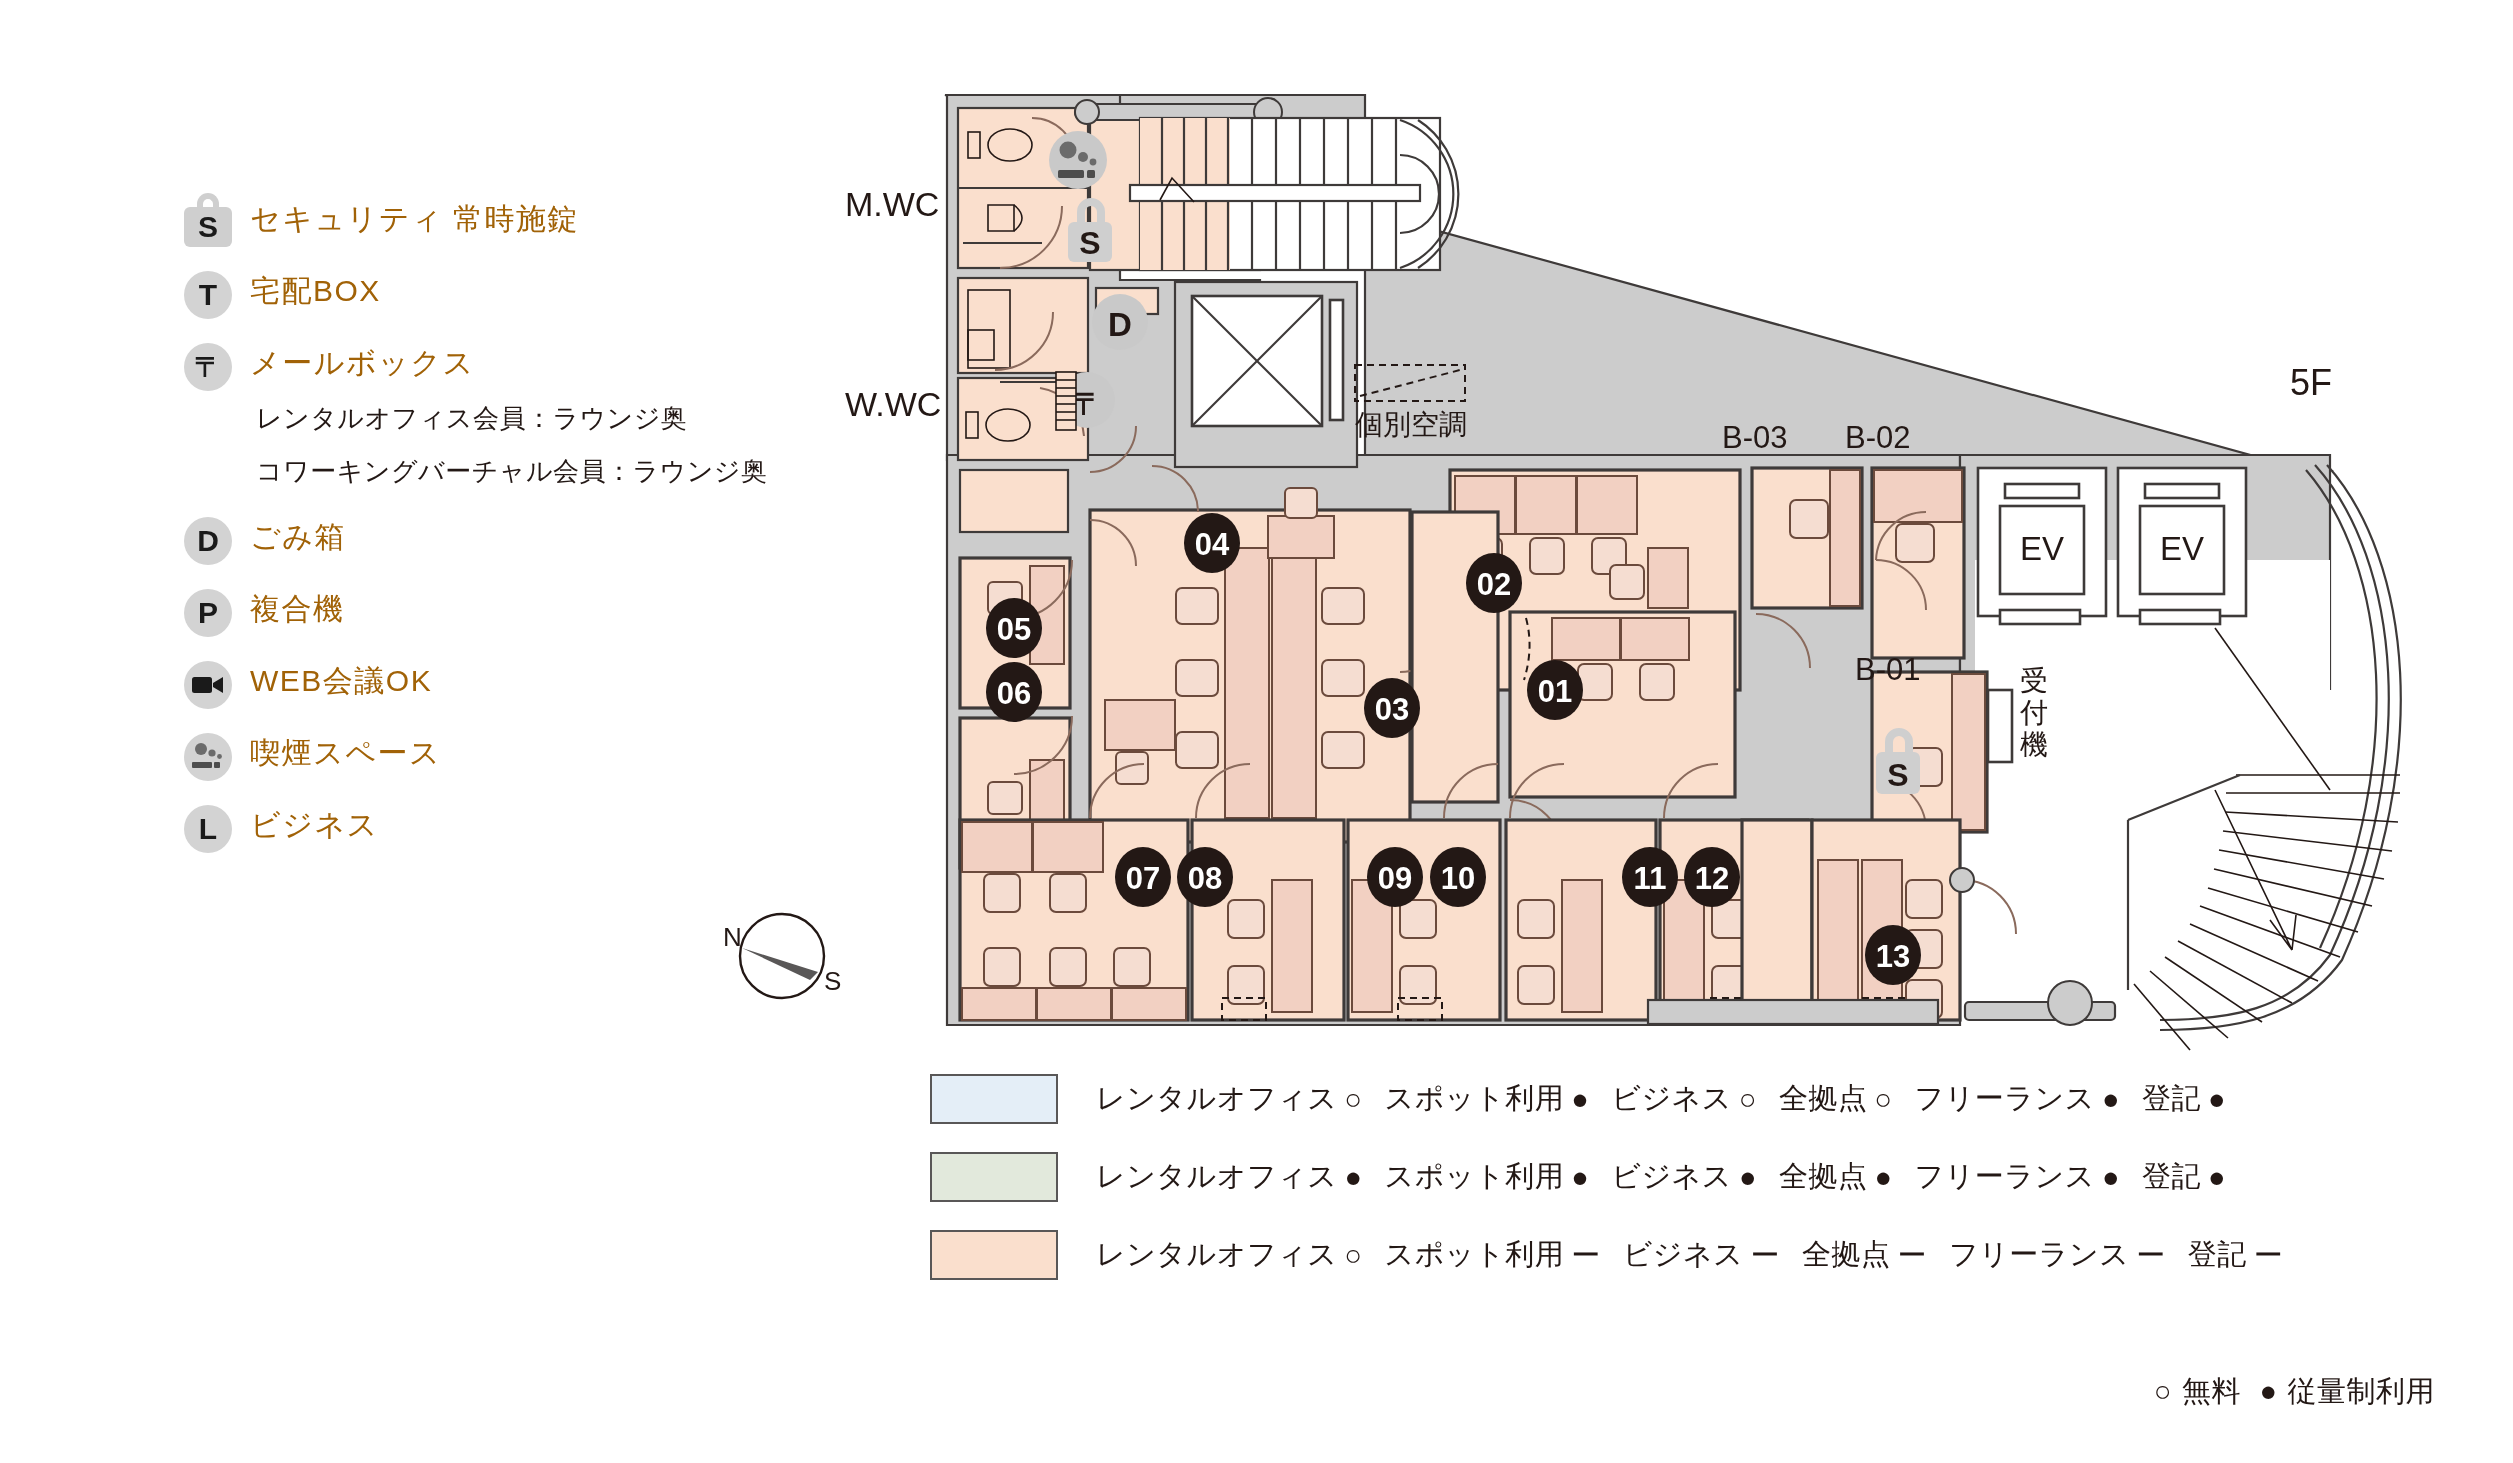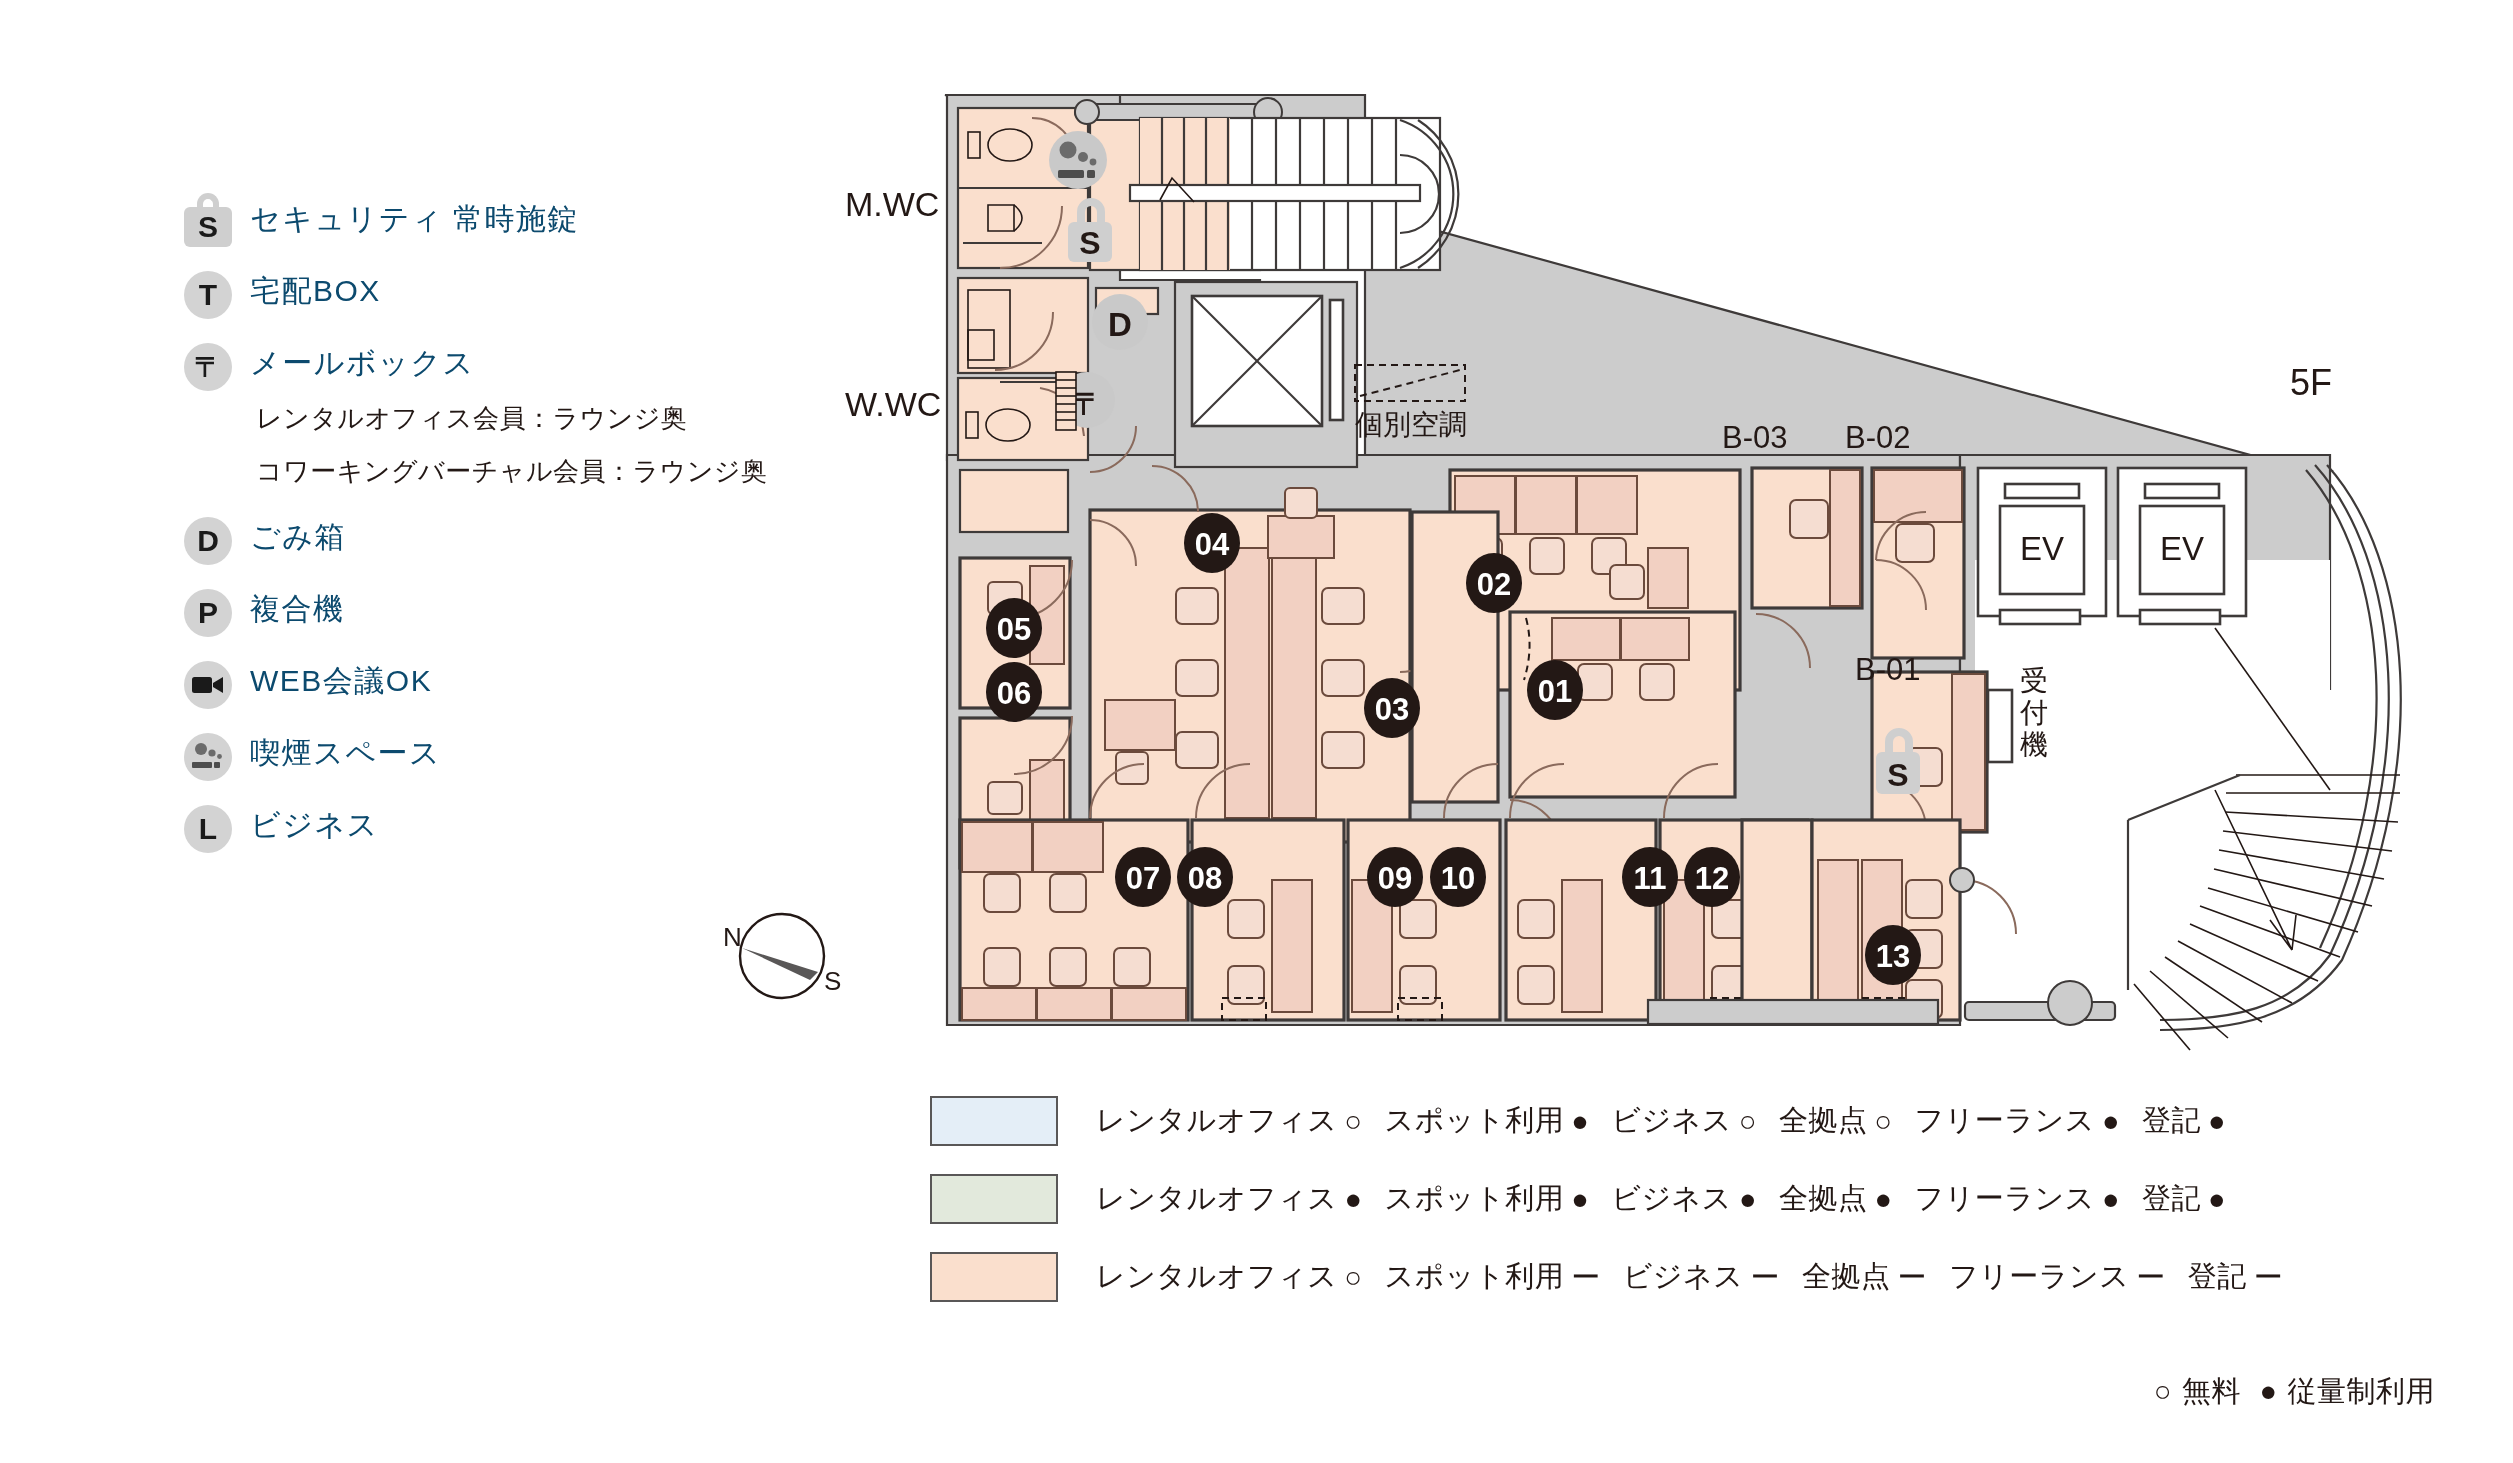--- a/index.html
+++ b/index.html
@@ -39,21 +39,21 @@
     justify-content: center;
   }
   .fac-text-wrap {
     padding-left: 12px;
     padding-top: 4px;
   }
   .fac-label {
     font-size: 30px;
     letter-spacing: 1.5px;
     line-height: 1.35;
-    color: #0c4a6e;
+    color: #a16207;
     white-space: nowrap;
   }
   .fac-sub {
     font-size: 26px;
     letter-spacing: 0.5px;
     line-height: 1.45;
     color: #231815;
     white-space: nowrap;
     padding-left: 6px;
     margin-top: 16px;
@@ -91,21 +91,21 @@
     background: #cfcfcf;
     border-radius: 6px;
     display: flex; align-items: center; justify-content: center;
     font-weight: bold; font-size: 30px; color: #1a1a1a;
   }
 
   
   #plan-legend {
     position: absolute;
     left: 930px;
-    top: 1082px;
+    top: 1060px;
     width: 1480px;
   }
   .plan-row {
     display: flex;
     align-items: center;
     height: 78px;
   }
   .plan-swatch {
     width: 128px;
     height: 50px;

